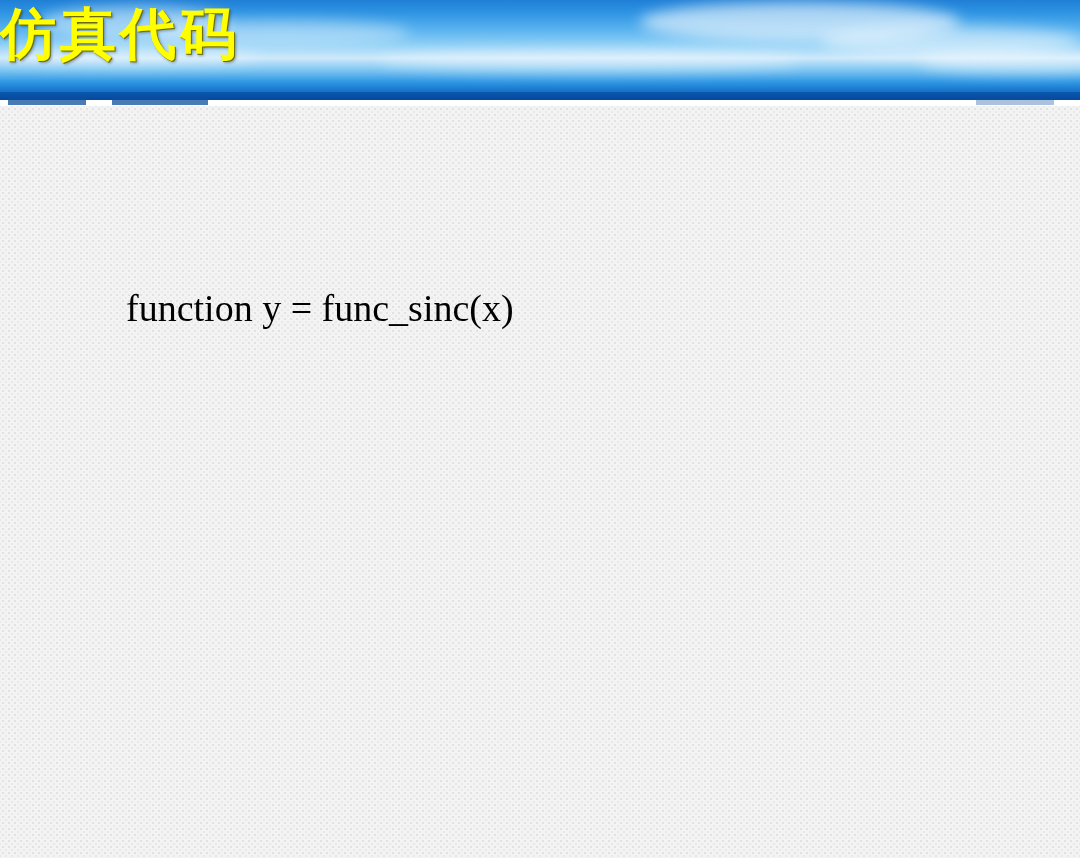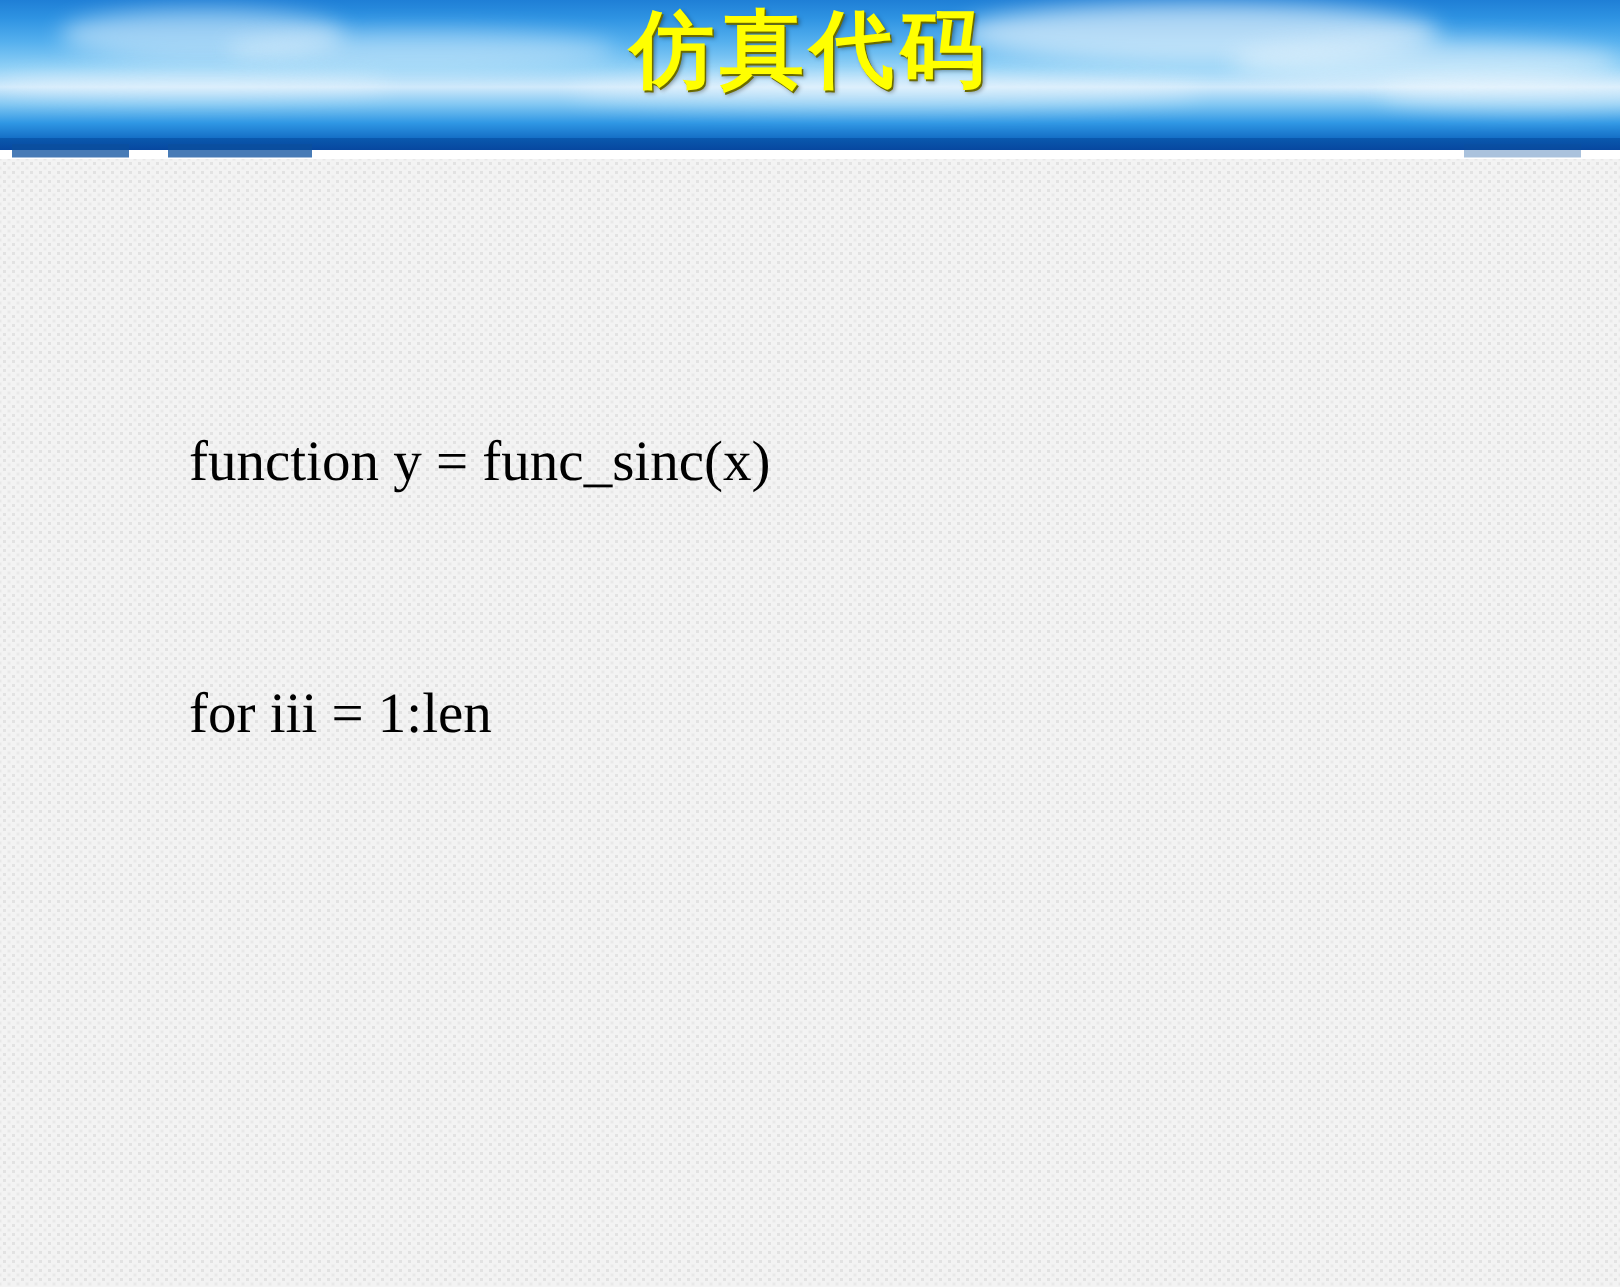--- a/index.html
+++ b/index.html
@@ -64,21 +64,20 @@
     width: 1080px;
     height: 8px;
     background: linear-gradient(to bottom, #0a59ae, #0747a0);
   }
 
   .slide-title {
     position: absolute;
     left: 0;
     top: 4px;
     width: 1080px;
-    text-align: center;
     font-family: "Liberation Serif", serif;
     font-size: 56px;
     font-weight: bold;
     color: #ffff00;
     letter-spacing: 4px;
     text-shadow: 1px 1px 0 #6a6a00, 2px 2px 3px rgba(0,0,0,0.35);
     line-height: 1.1;
   }
 
   
@@ -151,21 +150,20 @@
 
   <div class="artifact-row">
     <div class="artifact a1"></div>
     <div class="artifact a2"></div>
     <div class="artifact a3"></div>
   </div>
 
   <div class="body-area">
     <div class="code-block">
       <div class="code-line">function y = func_sinc(x)</div>
-      <div class="code-line">for iii = 1:len</div>
       
       
       
       
       
       
       
     </div>
   </div>
 

